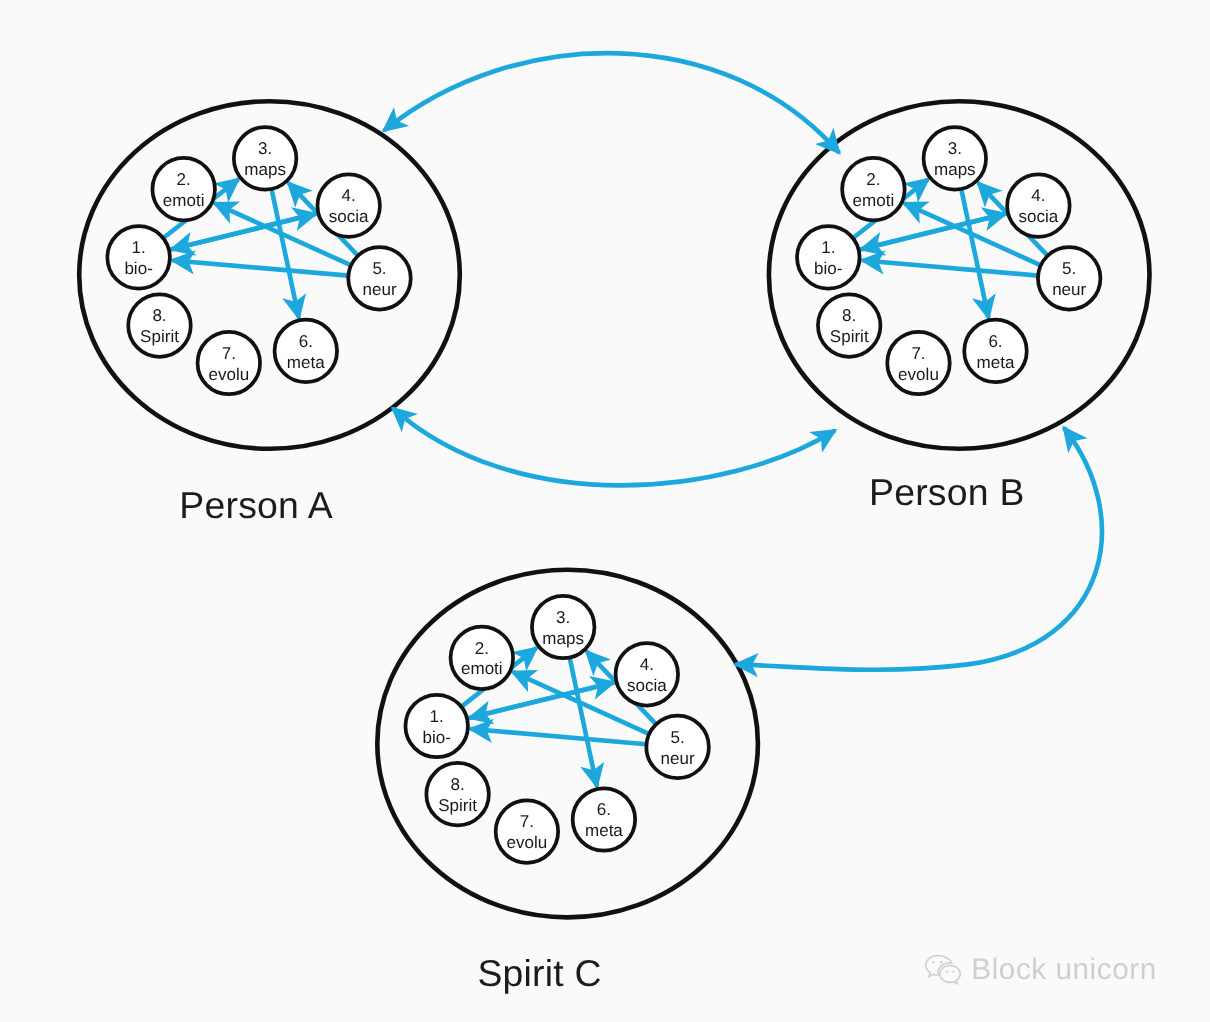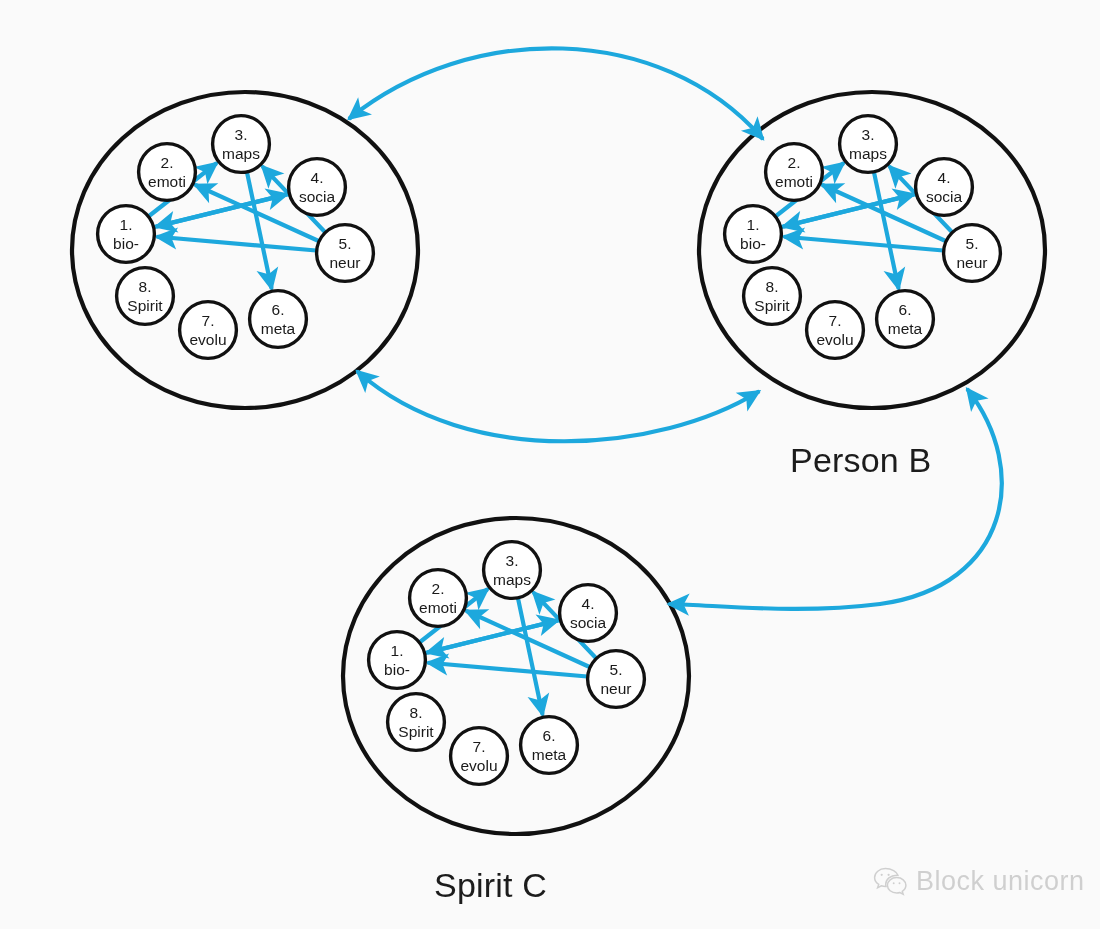--- a/index.html
+++ b/index.html
@@ -283,24 +283,25 @@
           </g>
         </g>
       </g>
     <g id="person-links-layer">
         <path d="M 350 118 C 470 22 660 22 762 138" fill="none" stroke="#1da8dd" stroke-width="4.2" stroke-linecap="round" marker-end="url(#ah)" marker-start="url(#ah-start)"></path>
         <path d="M 358 372 C 470 470 660 452 758 392" fill="none" stroke="#1da8dd" stroke-width="4.2" stroke-linecap="round" marker-end="url(#ah)" marker-start="url(#ah-start)"></path>
         <path d="M 968 390 C 1030 470 1010 586 880 604 C 800 614 730 606 670 604" fill="none" stroke="#1da8dd" stroke-width="4.2" stroke-linecap="round" marker-end="url(#ah)" marker-start="url(#ah-start)"></path>
       </g>
   </svg>
 
-  <div class="person-label" style="left:790px; top:441px;">Person B</div>
+  <div class="person-label" style="left:163px; top:441px;">Person A</div>
+  <div class="person-label" style="left:790px; top:429px;">Person B</div>
   <div class="person-label" style="left:434px; top:866px;">Spirit C</div>
 
-  <div class="watermark" style="left:873px; top:866px;">
+  <div class="watermark" style="left:840px; top:866px;">
     <svg class="wechat-icon" viewBox="0 0 34 30">
       <path d="M12.4 1.6C6.4 1.6 1.6 5.6 1.6 10.5c0 2.8 1.6 5.3 4.1 6.9l-1.1 3.3 3.8-1.9c1.3.4 2.6.6 4 .6h.6c-.2-.7-.3-1.4-.3-2.1 0-5 4.9-9.1 11-9.1.4 0 .8 0 1.2.1C23.9 4.7 18.7 1.6 12.4 1.6z" fill="none" stroke="#8b8b8b" stroke-width="1.5"></path>
       <circle cx="8.7" cy="7.8" r="1.1" fill="#8b8b8b"></circle>
       <circle cx="15.6" cy="7.8" r="1.1" fill="#8b8b8b"></circle>
       <path d="M23.7 10.6c-5.1 0-9.3 3.4-9.3 7.7 0 4.2 4.2 7.7 9.3 7.7 1.1 0 2.2-.2 3.2-.5l3.3 1.7-.9-2.8c2.2-1.4 3.6-3.6 3.6-6.1 0-4.3-4.1-7.7-9.2-7.7z" fill="none" stroke="#8b8b8b" stroke-width="1.5"></path>
       <circle cx="20.7" cy="16.3" r="0.95" fill="#8b8b8b"></circle>
       <circle cx="26.5" cy="16.3" r="0.95" fill="#8b8b8b"></circle>
     </svg>
     <span class="watermark-text">Block unicorn</span>
   </div>

